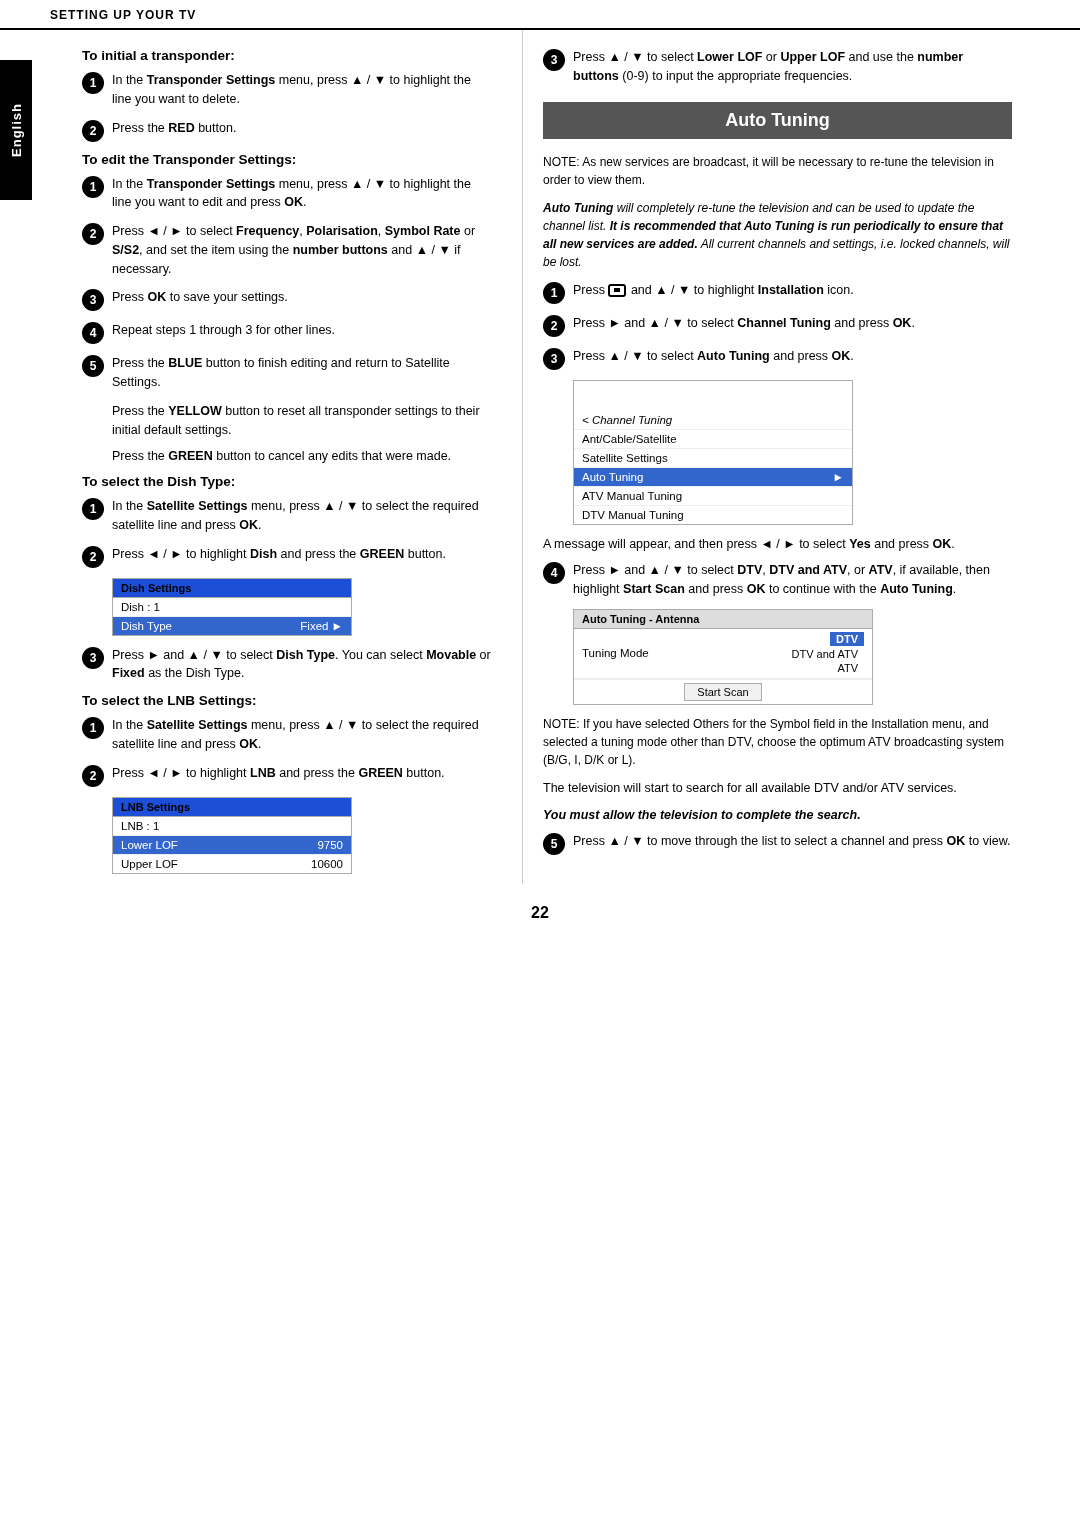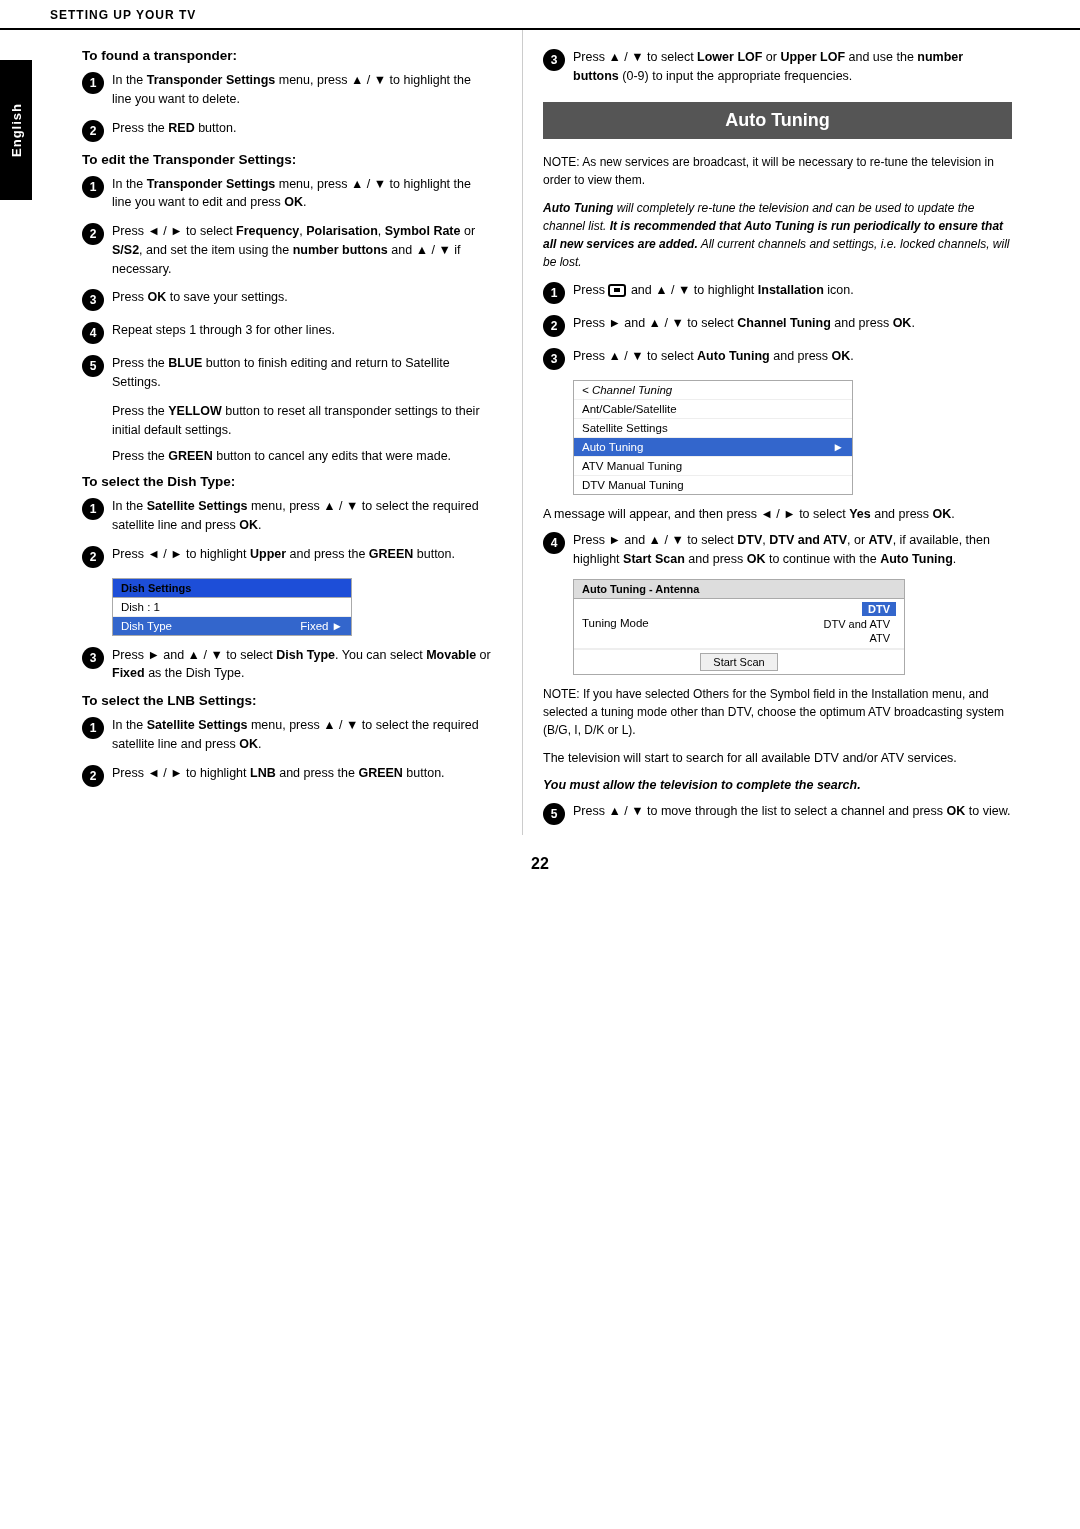--- a/index.html
+++ b/index.html
@@ -184,28 +184,29 @@
       padding: 3px 8px;
       border-bottom: 1px solid #eee;
     }
     .channel-table .ct-row:last-child { border-bottom: none; }
     .channel-table .ct-row.ct-highlight {
       background: #3366cc;
       color: #fff;
     }
     .channel-table .ct-row.ct-italic {
       font-style: italic;
+      margin-top: 30px;
     }
 
     
     .antenna-table {
       border: 1px solid #aaa;
       margin: 10px 0;
       font-size: 11.5px;
-      width: 332px;
+      width: 300px;
     }
     .antenna-table .at-header {
       background: #ddd;
       padding: 3px 8px;
       font-weight: bold;
       font-size: 11px;
       border-bottom: 1px solid #aaa;
     }
     .antenna-table .at-row {
       display: flex;
@@ -269,21 +270,21 @@
 
   <div class="top-header">
     <span>SETTING UP YOUR TV</span>
   </div>
 
   <div class="main-content">
 
     <div class="left-col">
 
       <div>
-        <div class="section-heading no-margin-top">To found a transponder:</div>
+        <div class="section-heading no-margin-top">To initial a transponder:</div>
 
         <div class="step">
           <div class="step-num">1</div>
           <div class="step-text">In the <b>Transponder Settings</b> menu, press ▲ / ▼ to highlight the line you want to delete.</div>
         </div>
 
         <div class="step">
           <div class="step-num">2</div>
           <div class="step-text">Press the <b>RED</b> button.</div>
         </div>
@@ -328,21 +329,21 @@
       <div>
         <div class="section-heading">To select the Dish Type:</div>
 
         <div class="step">
           <div class="step-num">1</div>
           <div class="step-text">In the <b>Satellite Settings</b> menu, press ▲ / ▼ to select the required satellite line and press <b>OK</b>.</div>
         </div>
 
         <div class="step">
           <div class="step-num">2</div>
-          <div class="step-text">Press ◄ / ► to highlight <b>Upper</b> and press the <b>GREEN</b> button.</div>
+          <div class="step-text">Press ◄ / ► to highlight <b>Dish</b> and press the <b>GREEN</b> button.</div>
         </div>
 
         <div class="ui-table" style="margin-left: 30px;">
           <div class="table-header">Dish Settings</div>
           <div class="table-row">
             <span>Dish : 1</span>
           </div>
           <div class="table-row highlight">
             <span>Dish Type</span>
             <span>Fixed ►</span>
@@ -361,20 +362,34 @@
         <div class="step">
           <div class="step-num">1</div>
           <div class="step-text">In the <b>Satellite Settings</b> menu, press ▲ / ▼ to select the required satellite line and press <b>OK</b>.</div>
         </div>
 
         <div class="step">
           <div class="step-num">2</div>
           <div class="step-text">Press ◄ / ► to highlight <b>LNB</b> and press the <b>GREEN</b> button.</div>
         </div>
 
+        <div class="ui-table" style="margin-left: 30px;">
+          <div class="table-header">LNB Settings</div>
+          <div class="table-row">
+            <span>LNB : 1</span>
+          </div>
+          <div class="table-row highlight">
+            <span>Lower LOF</span>
+            <span>9750</span>
+          </div>
+          <div class="table-row">
+            <span>Upper LOF</span>
+            <span>10600</span>
+          </div>
+        </div>
       </div>
 
     </div>
 
     <div class="right-col">
 
       <div class="step" style="margin-bottom: 16px;">
         <div class="step-num">3</div>
         <div class="step-text">Press ▲ / ▼ to select <b>Lower LOF</b> or <b>Upper LOF</b> and use the <b>number buttons</b> (0-9) to input the appropriate frequencies.</div>
       </div>

